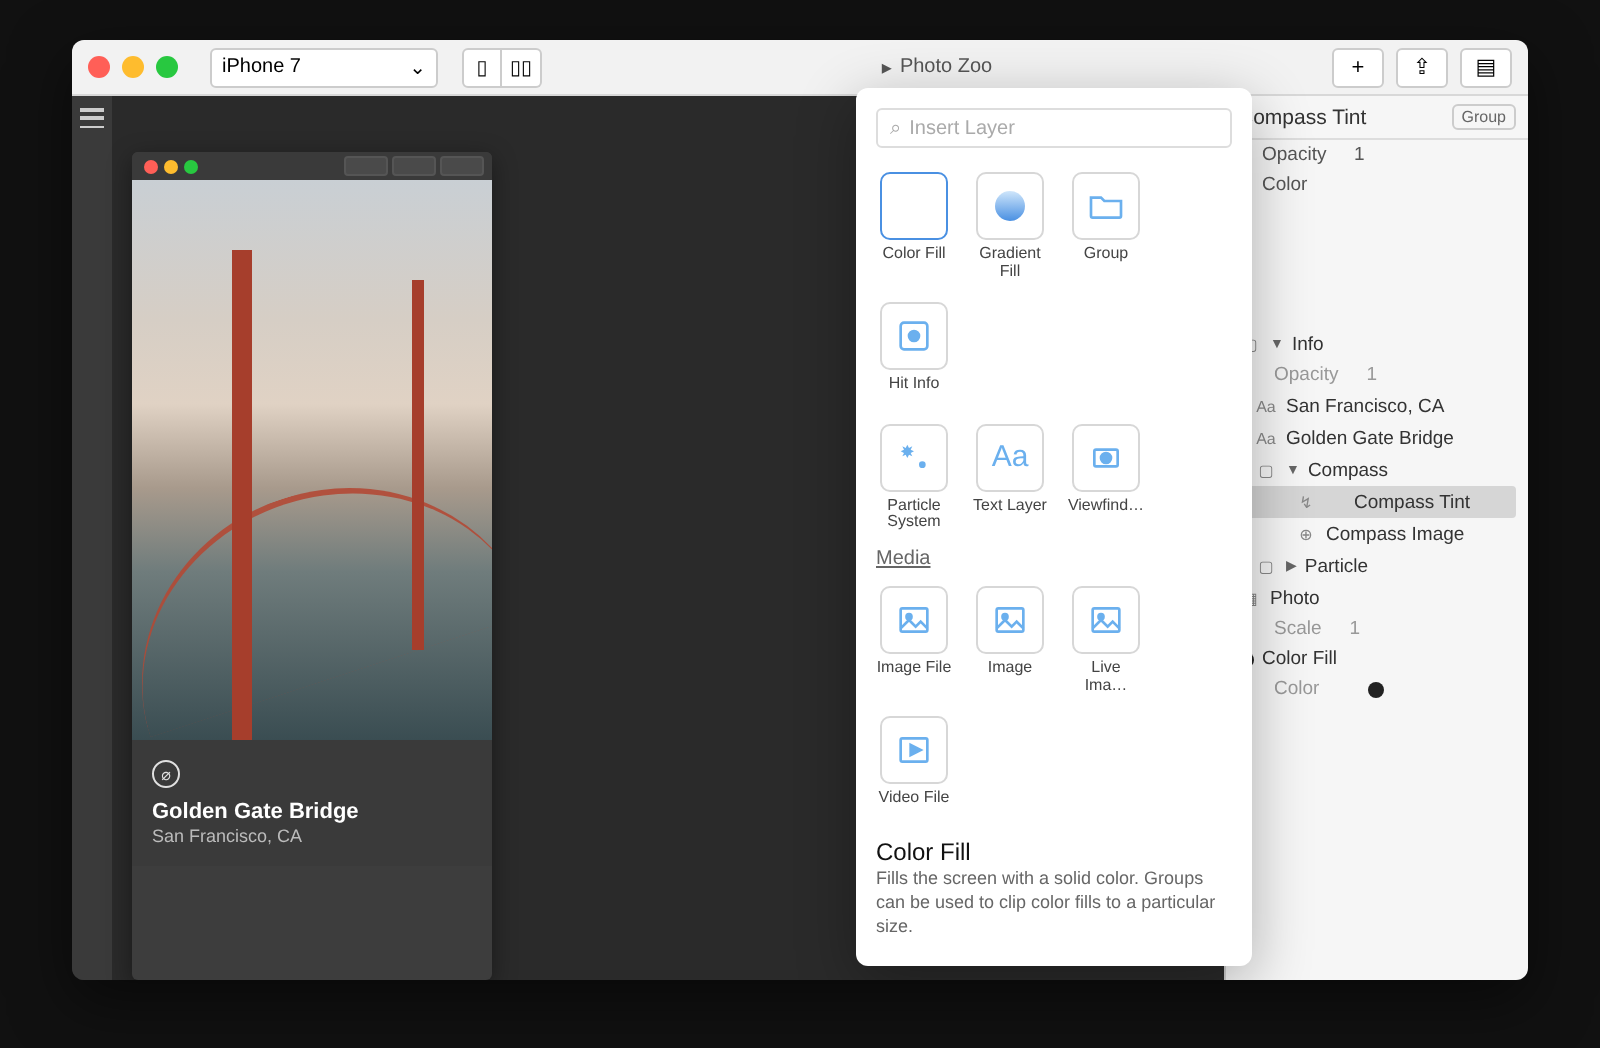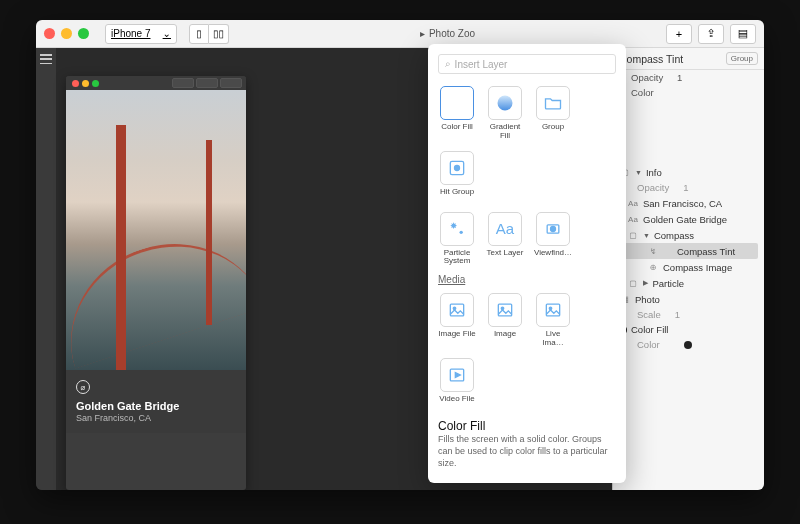--- a/index.html
+++ b/index.html
@@ -1,21 +1,21 @@
 <!DOCTYPE html>
 <html><head>
 <meta charset="utf-8">
 <style>
 * { box-sizing: border-box; margin: 0; padding: 0; font-family: -apple-system, "Helvetica Neue", Arial, sans-serif; }
 body { background: #111; width: 800px; height: 524px; overflow: hidden; }
 .window { position: absolute; left: 36px; top: 20px; width: 728px; height: 470px; background: #2f2f2f; border-radius: 6px; box-shadow: 0 10px 30px rgba(0,0,0,.5); overflow: hidden; }
 .titlebar { height: 28px; background: #f2f2f2; display: flex; align-items: center; padding: 0 8px; gap: 6px; border-bottom: 1px solid #d8d8d8; }
 .dot { width: 11px; height: 11px; border-radius: 50%; }
 .dot.r { background: #ff5f57; } .dot.y { background: #febc2e; } .dot.g { background: #28c840; }
-.title-select { height: 20px; width: 72px; font-size: 10px; border: 1px solid #ccc; border-radius: 3px; background: #fff; display: flex; align-items: center; justify-content: space-between; padding: 0 5px; margin-left: 10px; text-decoration: underline; }
+.title-select { height: 20px; width: 114px; font-size: 10px; border: 1px solid #ccc; border-radius: 3px; background: #fff; display: flex; align-items: center; justify-content: space-between; padding: 0 5px; margin-left: 10px; }
 .title-seg { display: flex; margin-left: 6px; }
 .seg-btn { width: 20px; height: 20px; border: 1px solid #ccc; background: #fff; display: flex; align-items: center; justify-content: center; font-size: 10px; }
 .seg-btn:first-child { border-radius: 3px 0 0 3px; } .seg-btn:last-child { border-radius: 0 3px 3px 0; border-left: none; }
 .title-center { flex: 1; display: flex; justify-content: center; align-items: center; gap: 4px; font-size: 10px; color: #555; }
 .title-right { display: flex; gap: 6px; align-items: center; }
 .round-btn { width: 26px; height: 20px; border: 1px solid #ccc; background: #fff; border-radius: 3px; display: flex; align-items: center; justify-content: center; font-size: 11px; }
 .workarea { display: flex; height: calc(100% - 28px); }
 .menubar { width: 20px; background: #3a3a3a; display: flex; justify-content: center; padding-top: 6px; }
 .ham { width: 12px; height: 10px; display: flex; flex-direction: column; justify-content: space-between; }
 .ham span { height: 1.5px; background: #ccc; }
@@ -231,21 +231,21 @@
           </div>
         <div class="clabel">Group</div>
       </div>
       <div class="cell">
         <div class="ico">
             <svg viewBox="0 0 24 24" fill="none" stroke="#6bb0ee" stroke-width="1.6">
               <rect x="4" y="4" width="16" height="16" rx="2"></rect>
               <circle cx="12" cy="12" r="3" fill="#6bb0ee"></circle>
             </svg>
           </div>
-        <div class="clabel">Hit Group</div>
+        <div class="clabel">Hit Info</div>
       </div>
     </div>
 
     <div class="grid">
       <div class="cell">
         <div class="ico">
             <svg viewBox="0 0 24 24" fill="#6bb0ee">
               <path d="M8 4l1 2 2-1-1 2 2 1-2 1 1 2-2-1-1 2-1-2-2 1 1-2-2-1 2-1-1-2 2 1z"></path>
               <circle cx="17" cy="16" r="2"></circle>
             </svg>

